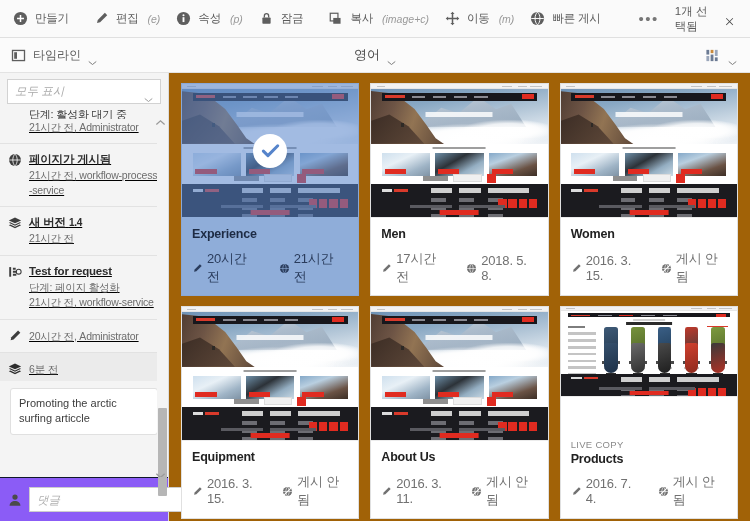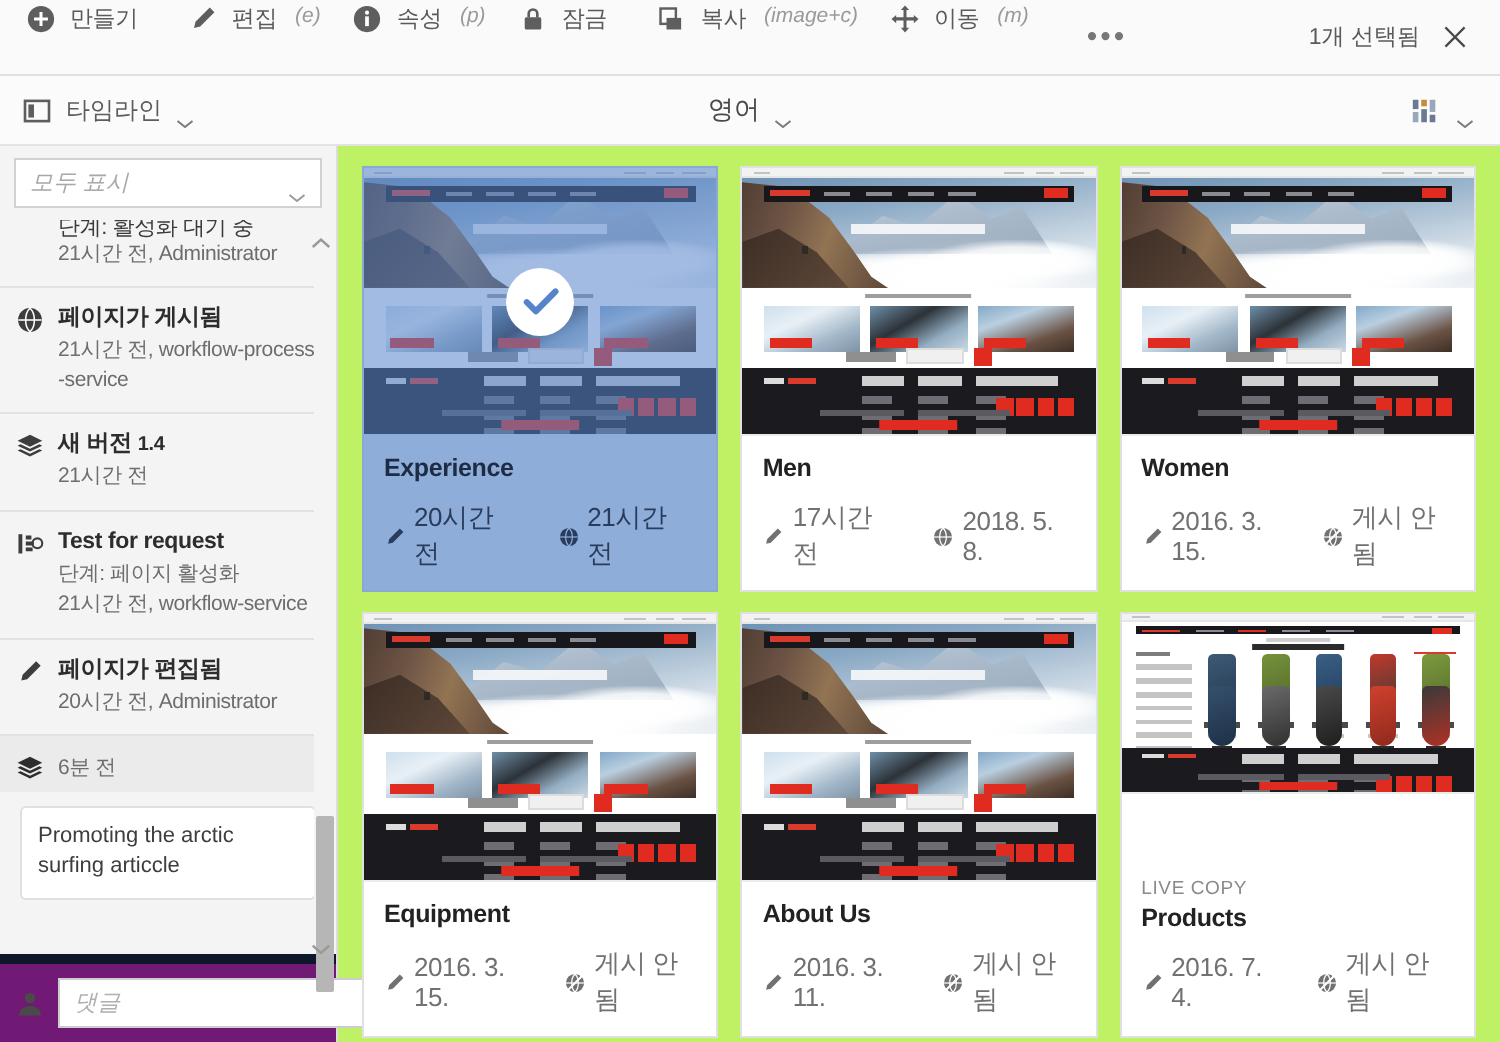--- a/index.html
+++ b/index.html
@@ -11,21 +11,21 @@
   }
 
   
   .toolbar {
     height: 38px; background: #fafafa;
     border-bottom: 1px solid #e0e0e0;
     display: flex; align-items: center;
     padding: 0 10px;
   }
   .tb-item {
-    display: flex; align-items: flex-start;
+    display: flex; align-items: center;
     gap: 7px; padding: 0 13px 0 3px;
     height: 34px; cursor: pointer;
     white-space: nowrap;
   }
   .tb-label {
     font-size: 11.5px; color: #5a5a5a; letter-spacing: -0.2px;
   }
   .tb-short { font-size: 10.5px; color: #9a9a9a; font-style: italic; margin-left: 2px; }
   .tb-icon { width: 15px; height: 15px; flex: 0 0 15px; display: block; }
   .tb-ellipsis {
@@ -93,20 +93,21 @@
     display: block; z-index: 4;
   }
   .tl-arrow-up { top: 3px; }
   .tl-arrow-down { bottom: 3px; }
 
   .tl-item {
     padding: 8px 10px 9px 8px;
     border-bottom: 1px solid #e2e2e2;
     display: flex; gap: 7px; cursor: pointer;
     background: #f4f4f4;
+    text-decoration: underline;
   }
   .tl-item.clipped { padding-top: 0; }
   .tl-item.active { background: #ebebeb; }
   .tl-ico { width: 14px; flex: 0 0 14px; padding-top: 1px; }
   .tl-ico svg { display: block; width: 14px; height: 14px; }
   .tl-body { min-width: 0; flex: 1; }
   .tl-title {
     font-size: 11.5px; color: #2d2d2d; font-weight: bold;
     line-height: 1.3; letter-spacing: -0.2px;
   }
@@ -129,37 +130,37 @@
     width: 11px; background: #f4f4f4;
   }
   .sb-thumb {
     position: absolute; left: 1px; width: 9px;
     top: 299px; height: 88px;
     background: #b6b6b6; border-radius: 1px;
   }
 
   .comment-bar {
     height: 44px; flex: 0 0 44px;
-    border-top: 5px solid #0f172a;
-    background: #701a75;
+    border-top: 1px solid #0f172a;
+    background: #8b5cf6;
     display: flex; align-items: center;
     padding: 0 8px; gap: 7px;
   }
   .comment-input {
     flex: 1; height: 25px; background: #fff;
     border: 1px solid #cdcdcd; padding: 0 7px;
     font-size: 11.5px; font-family: inherit;
     color: #333; font-style: italic;
   }
   .comment-input::placeholder { color: #b0b0b0; font-style: italic; }
   .comment-expand { width: 13px; height: 11px; cursor: pointer; display: block; }
 
   
   .grid-area {
-    flex: 1; background: #bef264;
+    flex: 1; background: #a16207;
     padding: 10px 12px; display: grid;
     grid-template-columns: repeat(3, 1fr);
     gap: 10px 11px; align-content: start;
     overflow: hidden;
   }
   .card {
     background: #fff; border: 1px solid #e0e0e0;
     display: flex; flex-direction: column;
     cursor: pointer; position: relative;
     height: 213px; overflow: hidden;
@@ -400,20 +401,31 @@
   <div class="tb-item">
     <span class="tb-icon">
       <svg viewBox="0 0 16 16">
           <path d="M8 .8l2.2 2.4H8.8v3.9h3.9V5.8L15.2 8l-2.5 2.2V8.8H8.8v3.9h1.4L8 15.2l-2.2-2.5h1.4V8.8H3.3v1.4L.8 8l2.5-2.2v1.3h3.9V3.2H5.8z" fill="#5e5e5e"></path>
         </svg>
     </span>
     <span class="tb-label">이동</span>
     <span class="tb-short">(m)</span>
   </div>
 
+  <div class="tb-item">
+    <span class="tb-icon">
+      <svg viewBox="0 0 16 16">
+          <circle cx="8" cy="8" r="7" fill="#5e5e5e"></circle>
+          <path d="M8 1.2c-1.6 1.4-2.6 3.8-2.6 6.8S6.4 13.4 8 14.8c1.6-1.4 2.6-3.8 2.6-6.8S9.6 2.6 8 1.2z" fill="none" stroke="#fff" stroke-width="1"></path>
+          <path d="M1.3 8h13.4" stroke="#fff" stroke-width="1"></path>
+        </svg>
+    </span>
+    <span class="tb-label">빠른 게시</span>
+    <span class="tb-short"></span>
+  </div>
 
   <div class="tb-ellipsis">•••</div>
 
   <div class="tb-right">
     <span class="tb-sel-count">1개 선택됨</span>
     <span class="tb-close">
       <svg viewBox="0 0 16 16">
           <path d="M2.6 1.6L8 7l5.4-5.4 1 1L9 8l5.4 5.4-1 1L8 9l-5.4 5.4-1-1L7 8 1.6 2.6z" fill="#4a4a4a"></path>
         </svg>
     </span>
@@ -546,21 +558,20 @@
           </div>
         </div>
 
         <div class="tl-item">
           <div class="tl-ico">
             <svg viewBox="0 0 16 16">
                 <path d="M11.5 1.8l2.6 2.6-7.7 7.7-3.4.8.8-3.4z" fill="#3d3d3d"></path>
               </svg>
           </div>
           <div class="tl-body">
-            <div class="tl-title">페이지가 편집됨</div>
             <div class="tl-sub">20시간 전, Administrator</div>
           </div>
         </div>
 
         <div class="tl-item active" style="border-bottom:none;padding-bottom:4px;">
           <div class="tl-ico">
             <svg viewBox="0 0 16 16">
                 <path d="M8 1.6L15 5 8 8.4.9 5z" fill="#2d2d2d"></path>
                 <path d="M8 9.6L2.6 7 .9 7.8 8 11.2 15 7.8 13.3 7z" fill="#2d2d2d"></path>
                 <path d="M8 12.4L2.6 9.8.9 10.6 8 14l7-3.4-1.7-.8z" fill="#2d2d2d"></path>

